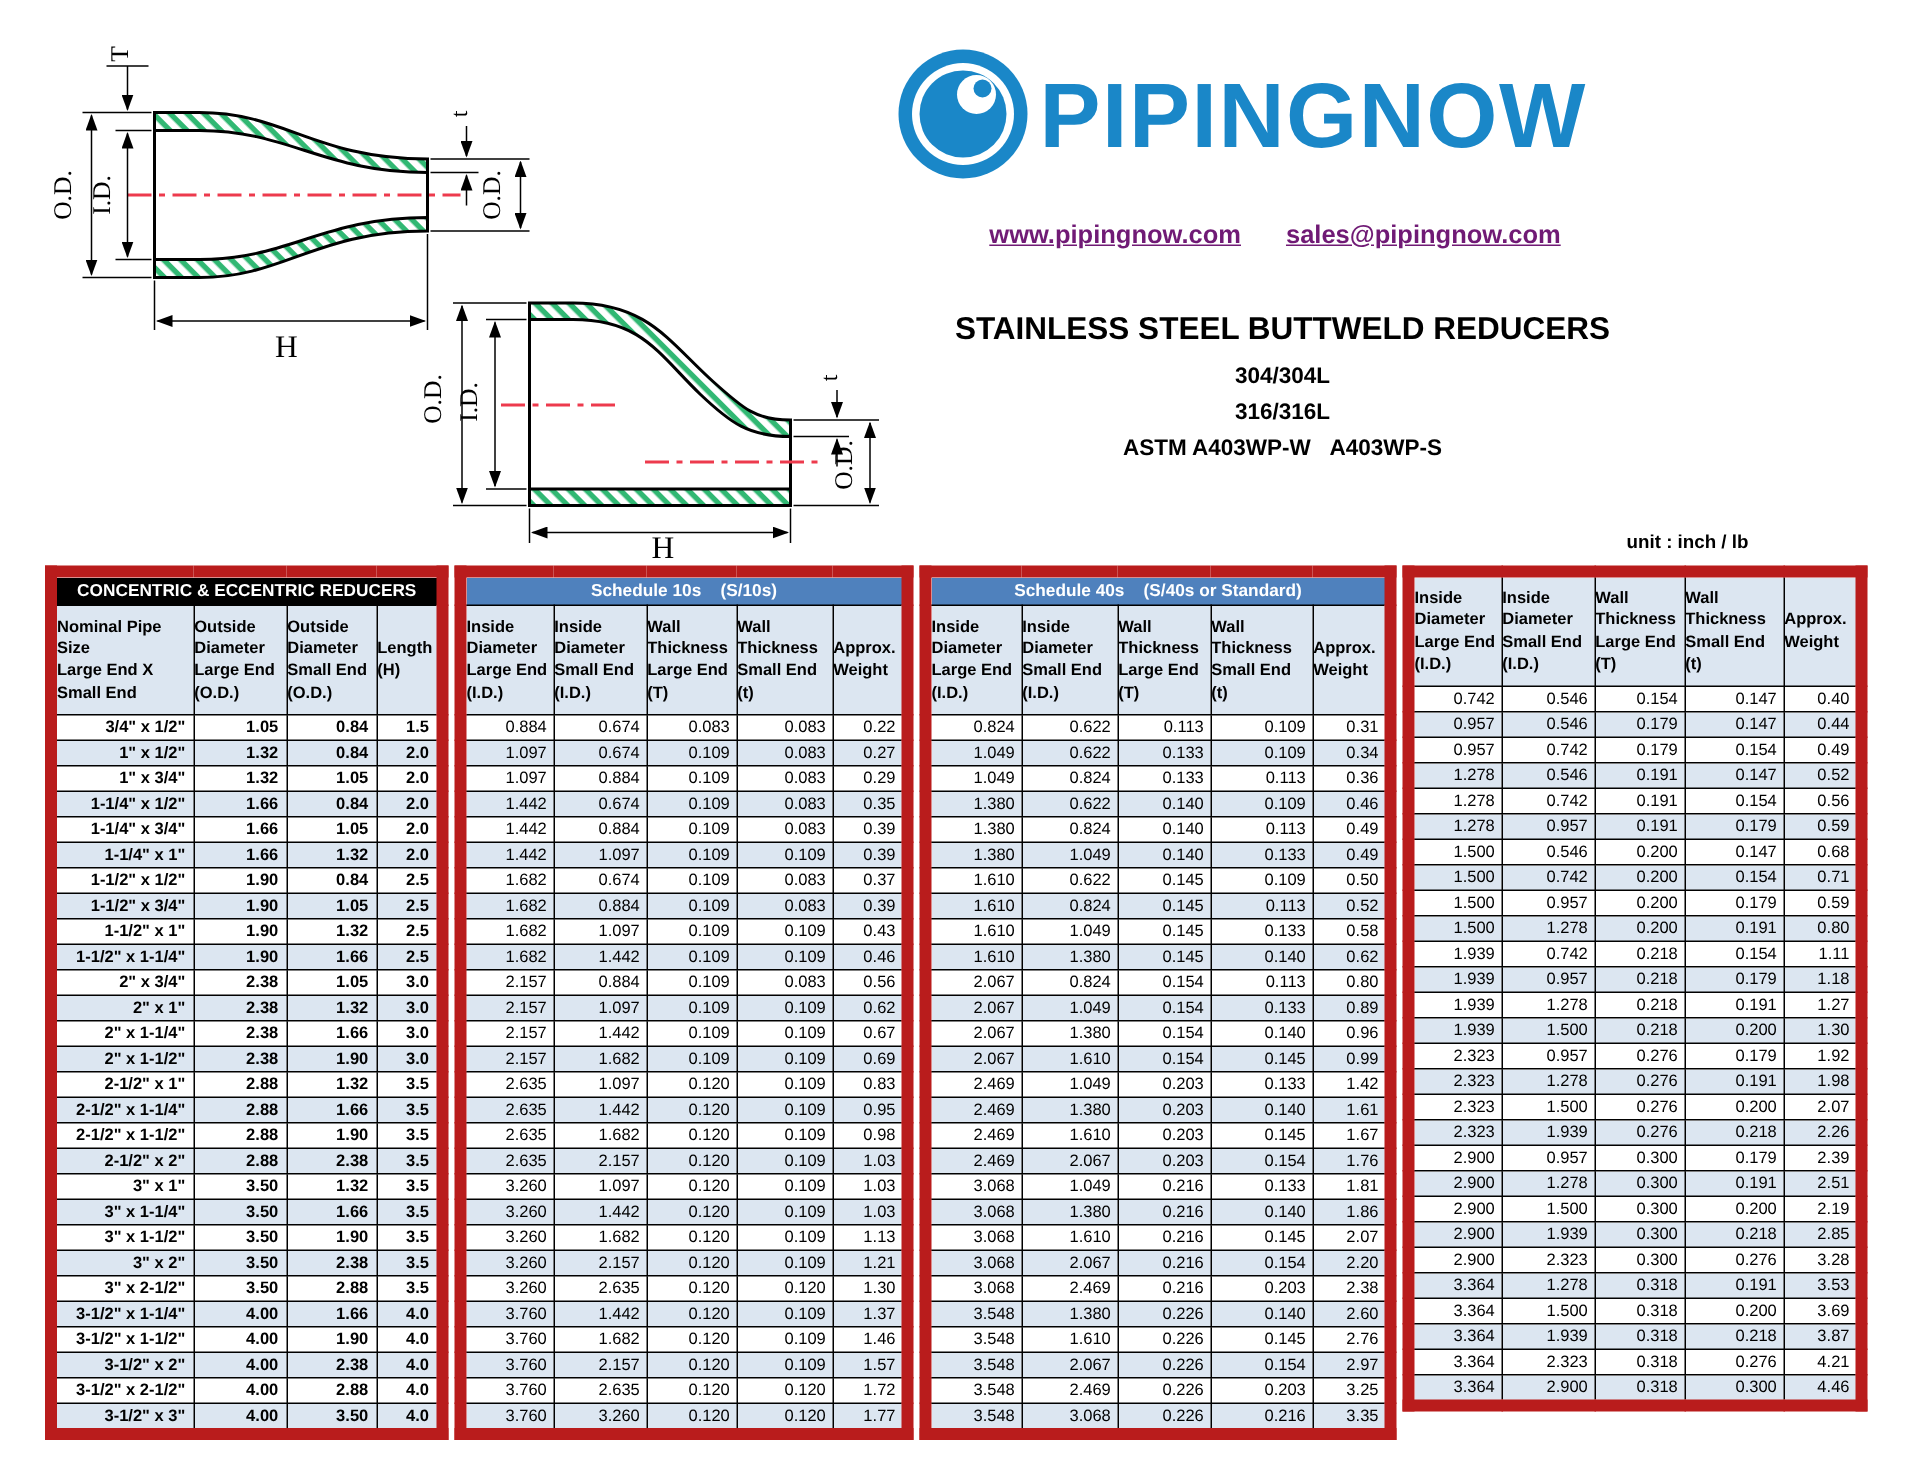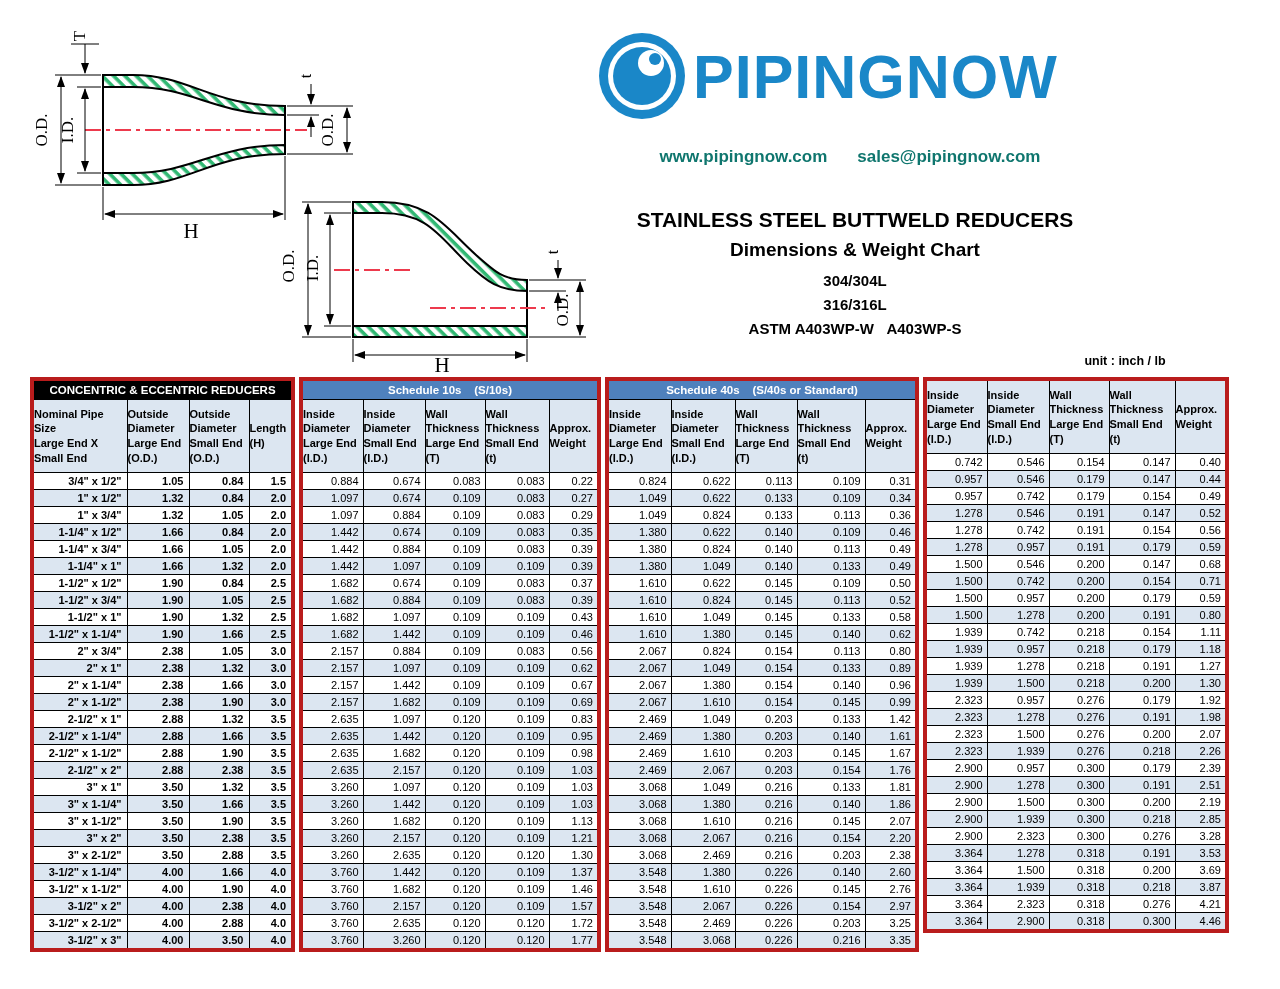--- a/index.html
+++ b/index.html
@@ -2,30 +2,30 @@
 <html><head>
 <meta charset="utf-8">
 <style>
   html,body{margin:0;padding:0;background:#fff;}
   .page{position:relative;width:1280px;height:989px;background:#ffffff;overflow:hidden;
         font-family:"Liberation Sans",sans-serif;color:#000;}
   .abs{position:absolute;}
   svg.diag text{font-family:"Liberation Serif",serif;fill:#000;}
   
   .links{position:absolute;left:595px;top:147px;width:510px;text-align:center;font-size:17px;font-weight:bold;}
-  .links span{color:#0f766e;cursor:pointer;}
+  .links span{color:#701a75;text-decoration:underline;cursor:pointer;}
   .links .gap{display:inline-block;width:30px;}
   .titleblock{position:absolute;left:615px;top:208px;width:480px;text-align:center;font-weight:bold;}
   .t1{font-size:21px;margin-bottom:7px;}
   .t2{font-size:19px;margin-bottom:8px;}
   .t3{font-size:15px;line-height:24px;}
   .unitnote{position:absolute;left:1025px;top:354px;width:200px;text-align:center;font-size:12.5px;font-weight:bold;}
   
   .tables{position:absolute;left:30px;top:377px;display:flex;gap:4px;align-items:flex-start;}
-  table.blk{border-collapse:collapse;table-layout:fixed;border:4px solid #b91c1c;}
+  table.blk{border-collapse:collapse;table-layout:fixed;border:8px solid #b91c1c;}
   .blk th,.blk td{border:1px solid #000;padding:0;overflow:hidden;}
   .grp{height:18px;color:#fff;font-size:11.5px;font-weight:bold;text-align:center;vertical-align:middle;}
   .grp-black{background:#000000;}
   .grp-blue{background:#4f81bd;}
   .hdr{background:#dce6f1;font-size:11px;font-weight:bold;text-align:left;vertical-align:middle;
        white-space:pre-line;line-height:1.32;height:72px;}
   .blk tbody td{height:16px;font-size:11px;text-align:right;padding-right:4px;vertical-align:middle;}
   .blk tbody tr:nth-child(even){background:#dce6f1;}
   .blk tbody td.b{font-weight:bold;padding-right:5px;}
 </style>
@@ -142,21 +142,20 @@
     </g>
     <text x="98" y="70" font-family="Liberation Sans, sans-serif" font-size="61" font-weight="bold" letter-spacing="1" fill="#1a87c8">PIPINGNOW</text>
   </svg>
 
   <div class="links">
     <span>www.pipingnow.com</span><span class="gap"></span><span>sales@pipingnow.com</span>
   </div>
 
   <div class="titleblock">
     <div class="t1">STAINLESS STEEL BUTTWELD REDUCERS</div>
-    <div class="t2">Dimensions &amp; Weight Chart</div>
     <div class="t3">304/304L</div>
     <div class="t3">316/316L</div>
     <div class="t3">ASTM A403WP-W&nbsp;&nbsp;&nbsp;A403WP-S</div>
   </div>
 
   <div class="unitnote">unit : inch / lb</div>
 
   <div class="tables">
 
     <table class="blk">

